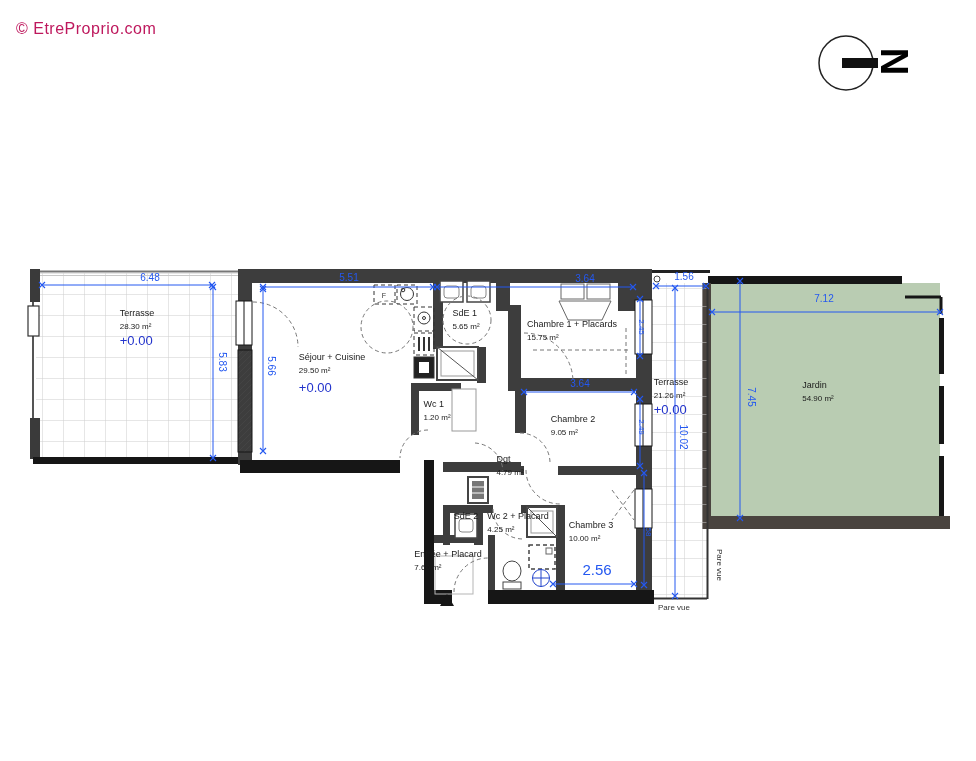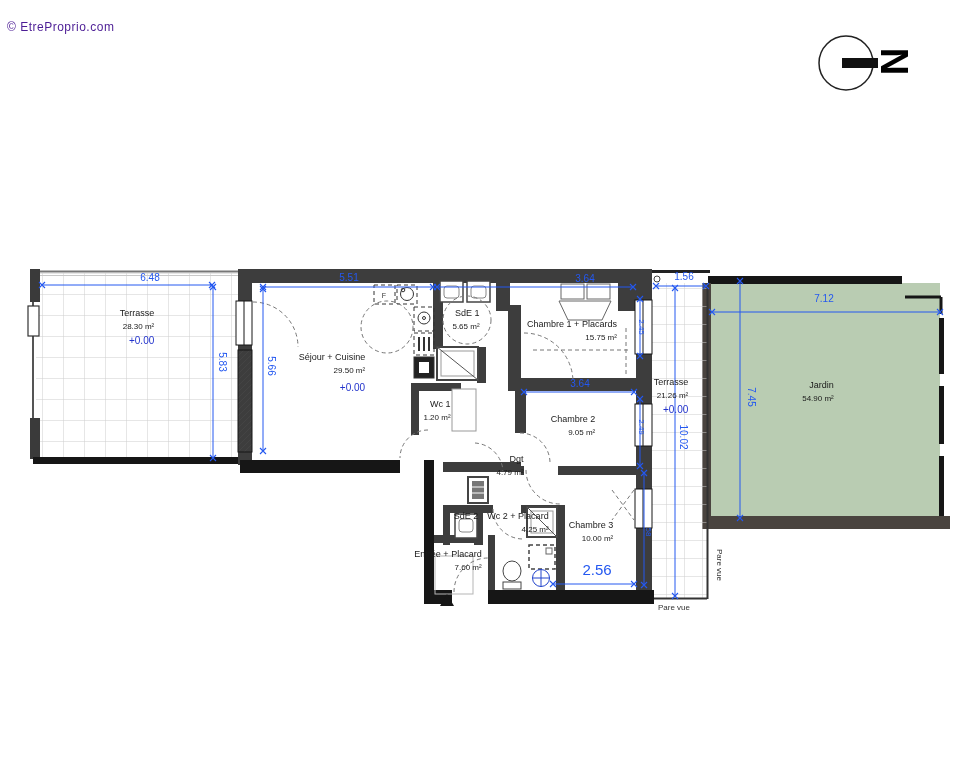--- a/index.html
+++ b/index.html
@@ -1,25 +1,25 @@
 <!DOCTYPE html>
 <html><head>
 <meta charset="utf-8">
 <style>
   *{margin:0;padding:0;box-sizing:border-box}
   html,body{background:#fff}
   body{font-family:"Liberation Sans",sans-serif}
   #canvas{position:relative;width:976px;height:761px;background:#fff;overflow:hidden}
   svg.draw{position:absolute;left:0;top:0}
-  .watermark{position:absolute;left:7px;top:20px;font-size:12px;color:#4c1d95;letter-spacing:.5px}
+  .watermark{position:absolute;left:16px;top:20px;font-size:16px;color:#be185d;letter-spacing:.5px}
   .compass-n{position:absolute;left:876px;top:40px;width:34px;text-align:center;font-size:38px;font-weight:bold;color:#000;transform:rotate(90deg)}
-  .room-label{position:absolute;transform:translateX(-50%);text-align:right;color:#1a1a1a;line-height:14px;white-space:nowrap}
+  .room-label{position:absolute;transform:translateX(-50%);text-align:left;color:#1a1a1a;line-height:14px;white-space:nowrap}
   .rn{font-size:9px}
   .ra{font-size:8px}
-  .rl{font-size:10px;color:#2233cc}
+  .rl{font-size:13px;color:#2233cc}
   .dim{position:absolute;color:#2458f0;font-size:10px;transform:translate(-50%,-50%);white-space:nowrap}
   .dim.v{transform:translate(-50%,-50%) rotate(90deg)}
   .dim.sm{font-size:8px}
   .dim.lg{font-size:15px}
   .note{position:absolute;font-size:8px;color:#333;transform:translate(-50%,-50%);white-space:nowrap}
   .note.v{transform:translate(-50%,-50%) rotate(90deg)}
   .klabel{position:absolute;font-size:7px;color:#333;transform:translate(-50%,-50%)}
 </style>
 </head>
 <body>

